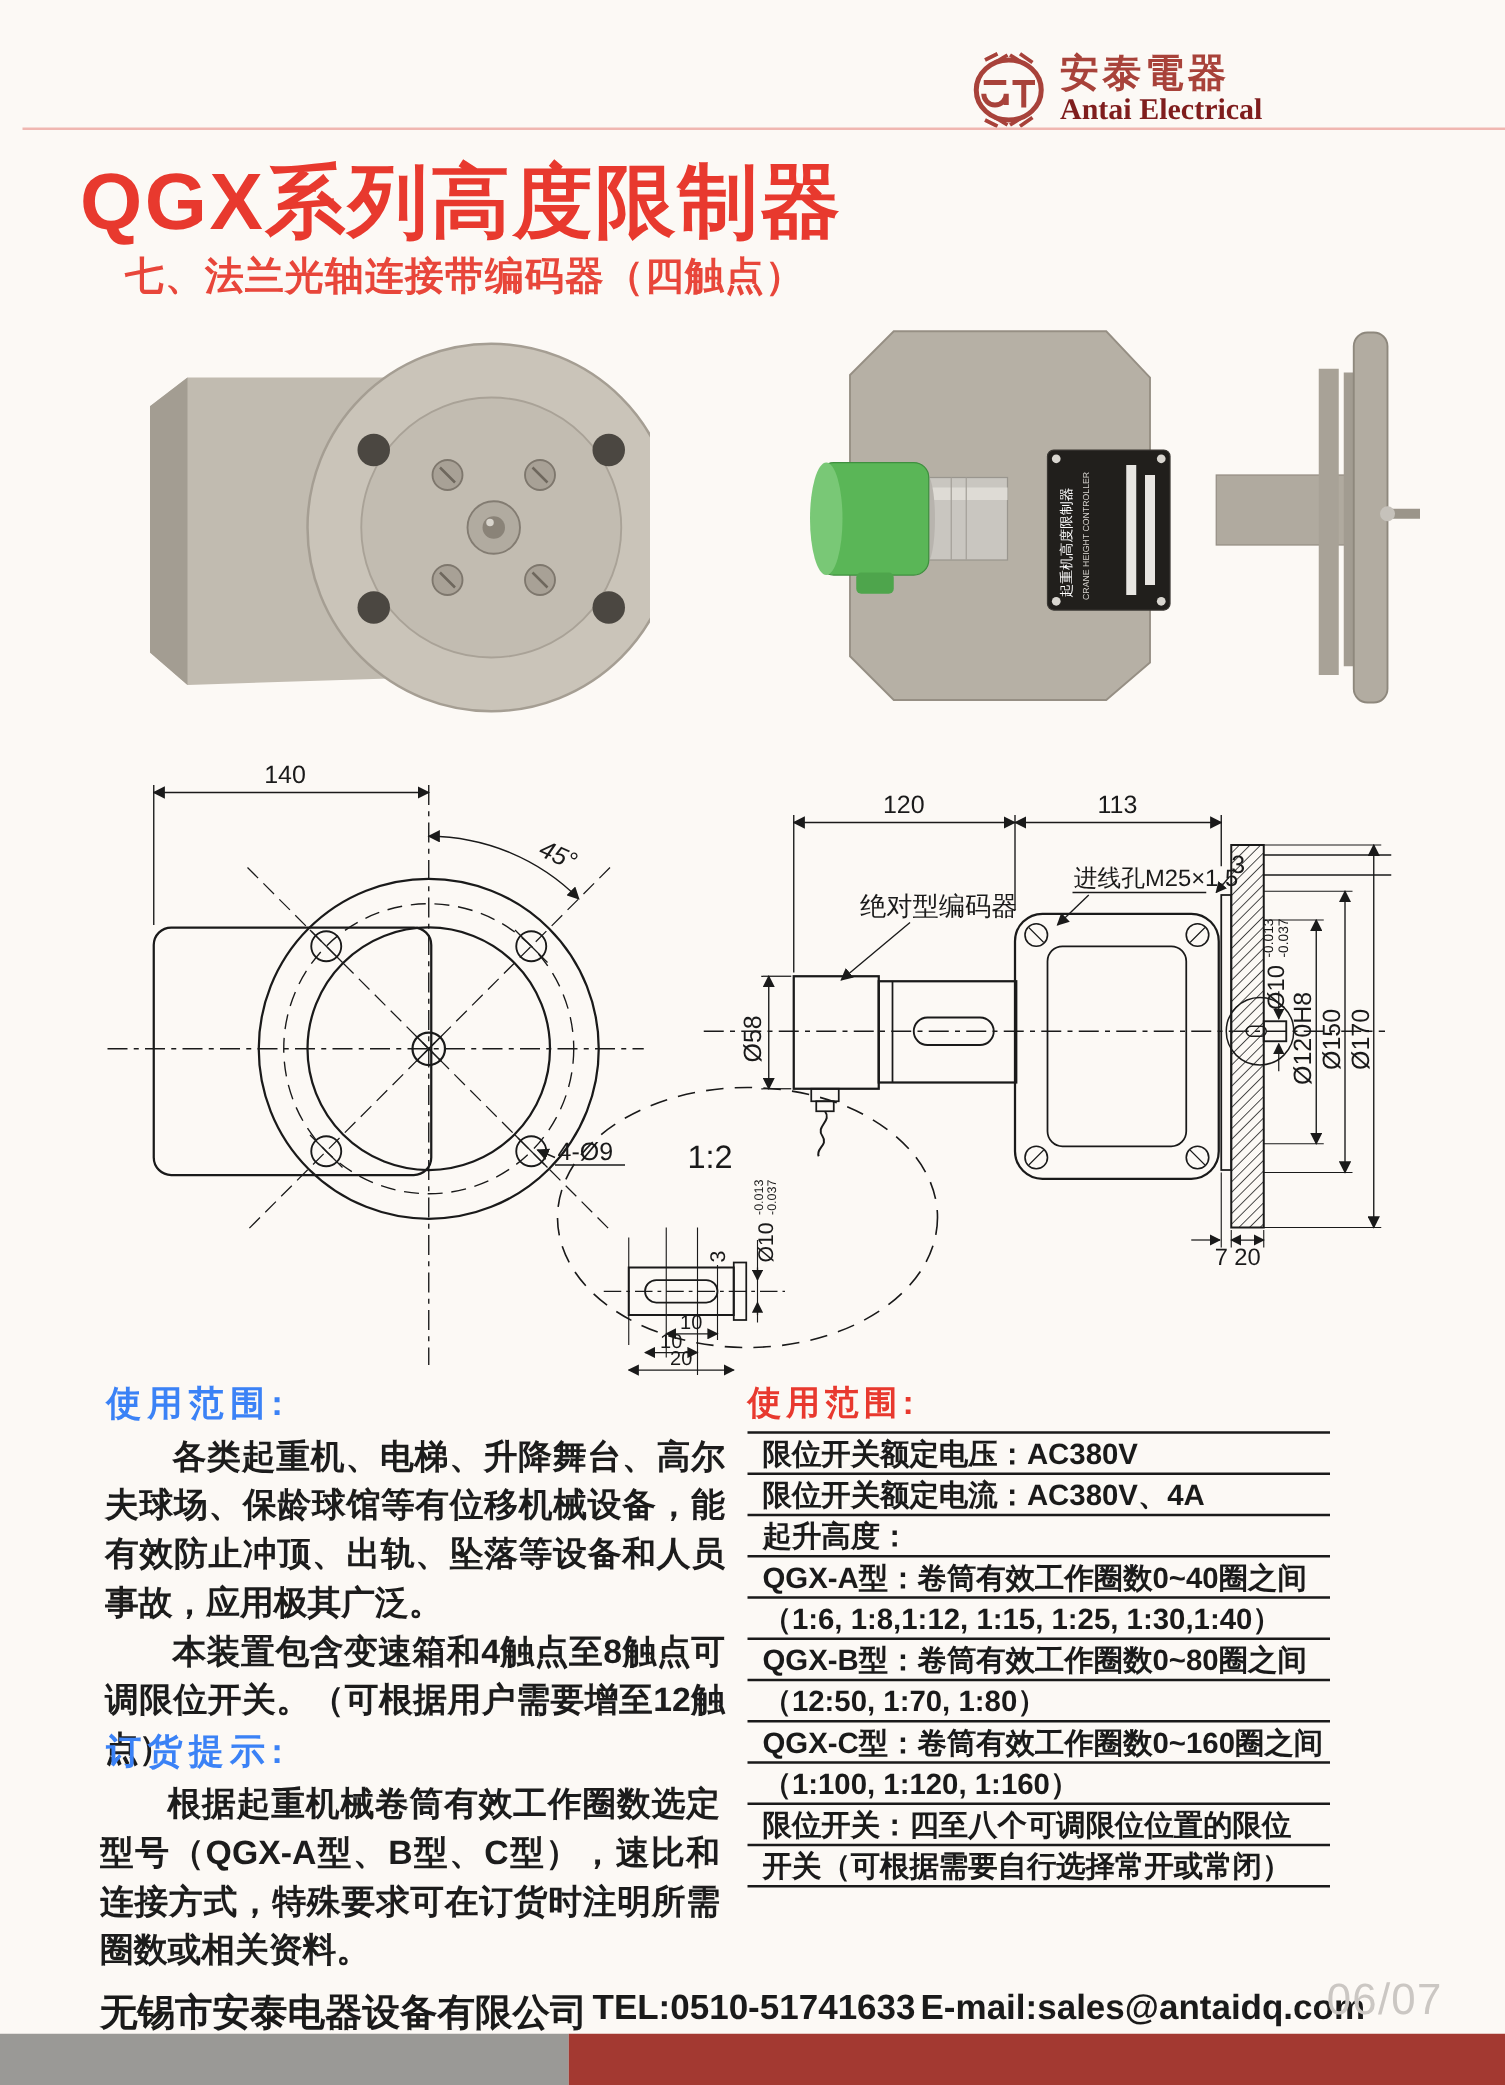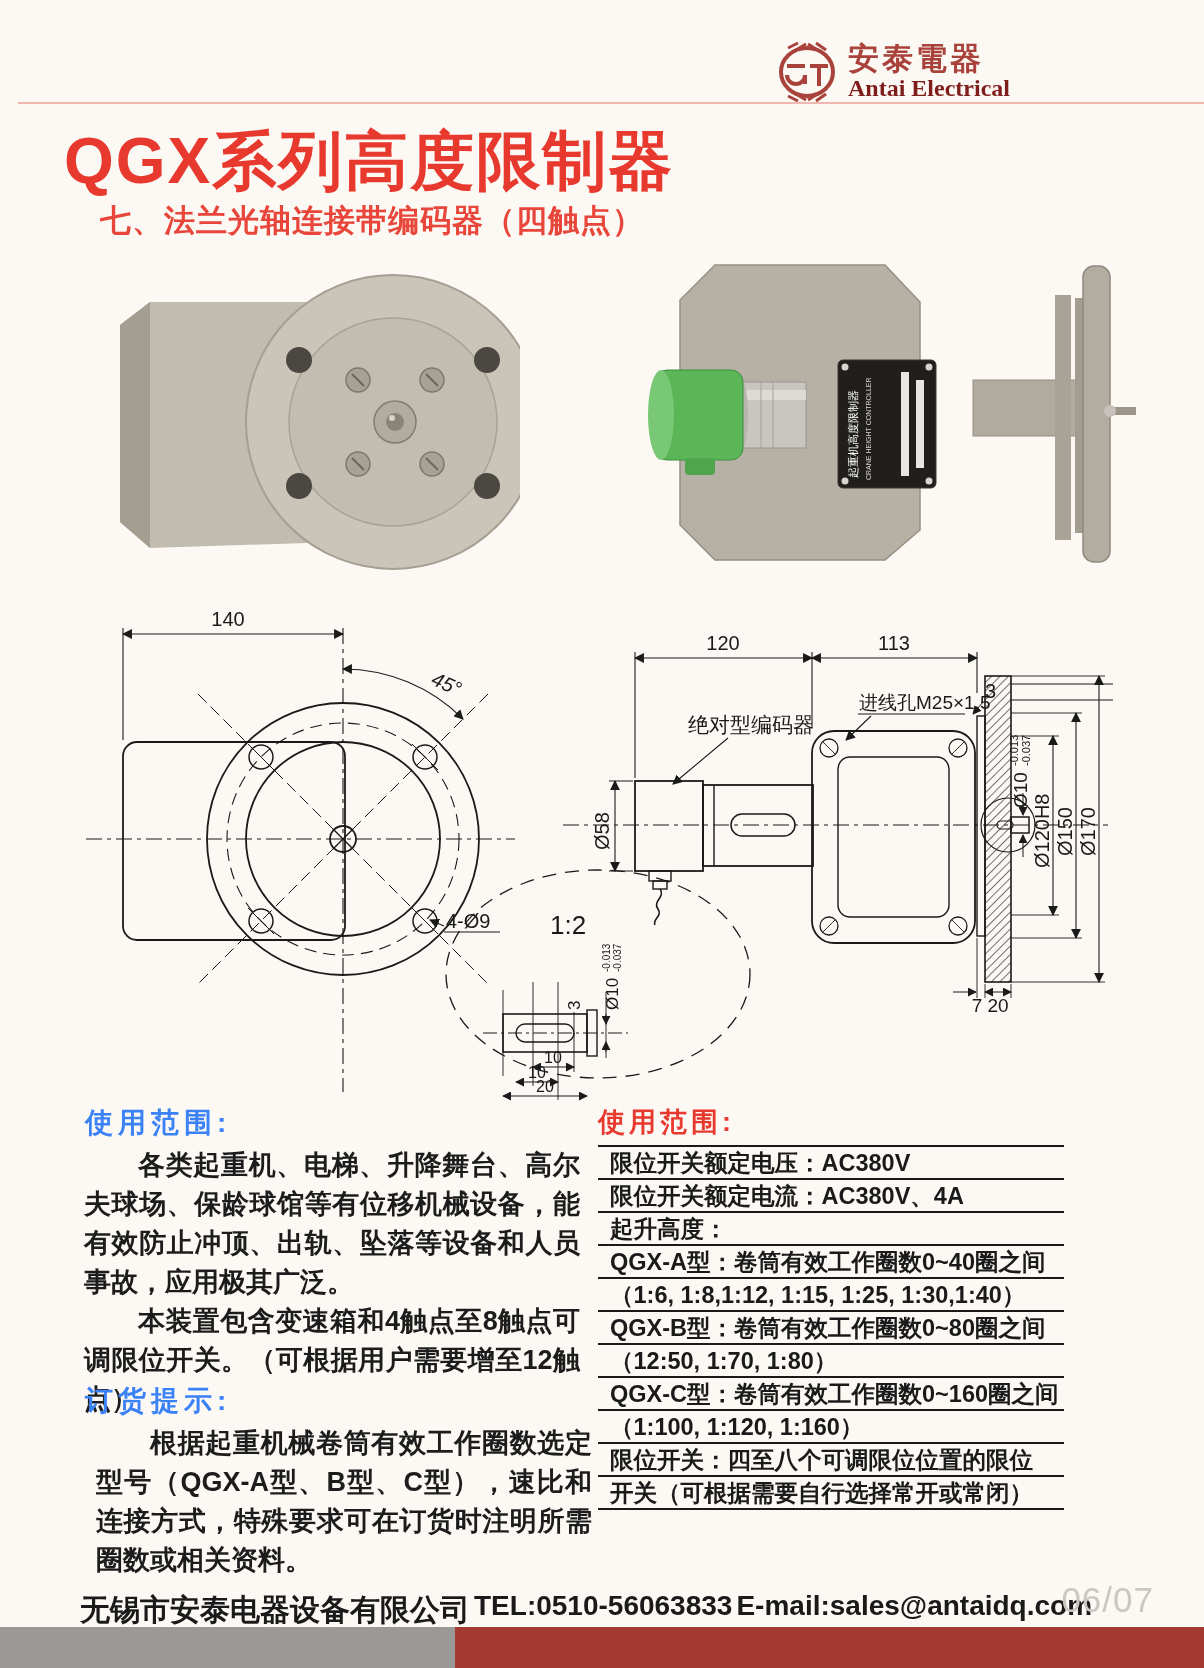--- a/index.html
+++ b/index.html
@@ -14,21 +14,21 @@
   
   #page-title{left:64px;top:118px;font-size:64px;font-weight:800;color:#e8392e;letter-spacing:2px;}
   #page-subtitle{left:100px;top:200px;font-size:31px;font-weight:700;color:#e8463a;letter-spacing:1px;}
   
   .red-head{font-size:28px;font-weight:800;color:#3b82f6;letter-spacing:5px;}
   .body-par{font-size:27px;font-weight:600;line-height:39px;text-align:justify;text-indent:2em;color:#1c1c1c;}
   #usage-head{left:85px;top:1104px;}
   #usage-p1{left:84px;top:1146px;width:496px;}
   #usage-p2{left:84px;top:1302px;width:496px;}
   #order-head{left:85px;top:1382px;}
-  #order-p1{left:96px;top:1424px;width:496px;}
+  #order-p1{left:80px;top:1424px;width:496px;}
   
   #specs{left:598px;top:1104px;width:466px;}
   #specs-head{font-size:27px;font-weight:800;color:#e8392e;letter-spacing:4px;
               border-bottom:2px solid #1a1a1a;padding-bottom:5px;}
   .spec-row{height:29px;line-height:30px;font-size:23.5px;font-weight:600;
             border-bottom:2px solid #1a1a1a;padding:1px 0 1px 12px;white-space:nowrap;overflow:visible;}
   
   #footer-line{left:80px;top:1590px;width:1010px;display:flex;align-items:flex-start;gap:4px;white-space:nowrap;}
   #footer-company{font-size:30px;font-weight:800;}
   #footer-tel,#footer-email{font-size:28px;font-weight:600;}
@@ -282,18 +282,18 @@
   <div class="spec-row">QGX-B型：卷筒有效工作圈数0~80圈之间</div>
   <div class="spec-row">（12:50, 1:70, 1:80）</div>
   <div class="spec-row">QGX-C型：卷筒有效工作圈数0~160圈之间</div>
   <div class="spec-row">（1:100, 1:120, 1:160）</div>
   <div class="spec-row">限位开关：四至八个可调限位位置的限位</div>
   <div class="spec-row">开关（可根据需要自行选择常开或常闭）</div>
 </div>
 
 <div class="abs" id="footer-line">
   <span id="footer-company">无锡市安泰电器设备有限公司</span>
-  <span id="footer-tel">TEL:0510-56063833</span>
+  <span id="footer-tel">TEL:0510-51741633</span>
   <span id="footer-email">E-mail:sales@antaidq.com</span>
 </div>
 <div class="abs" id="page-num">06/07</div>
 <div class="abs" id="bar-gray"></div>
 <div class="abs" id="bar-red"></div>
 
 </body></html>

